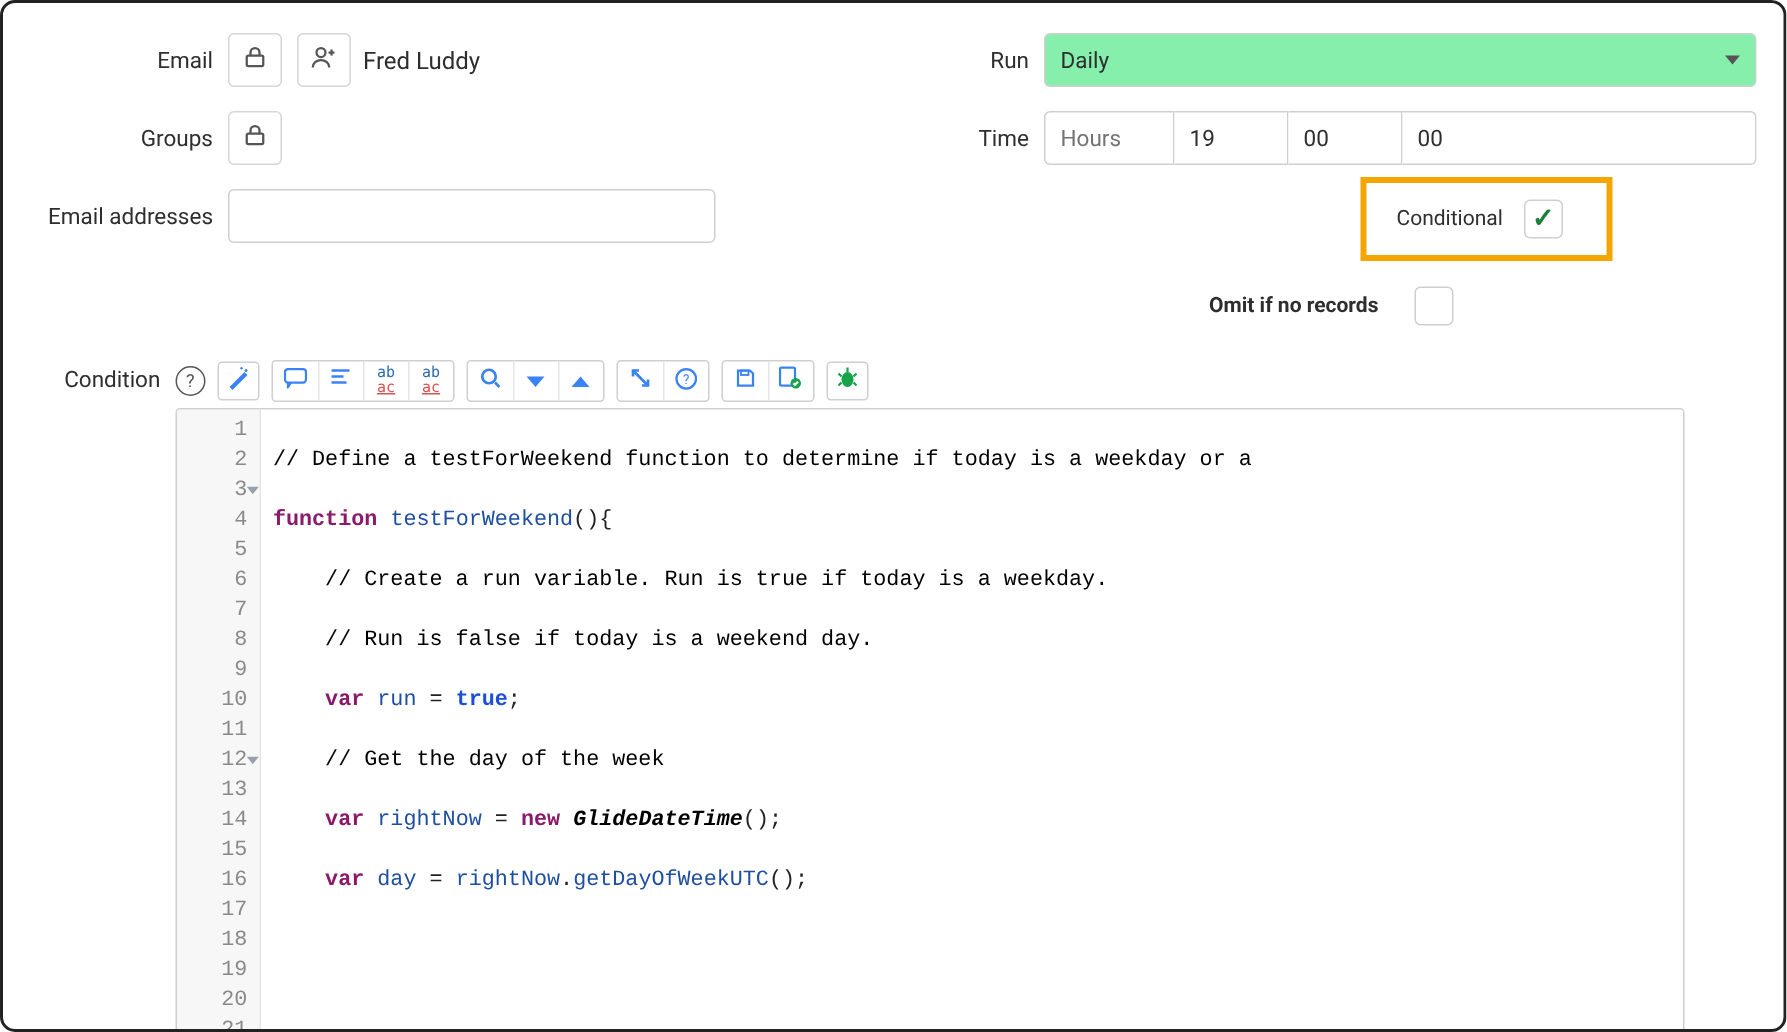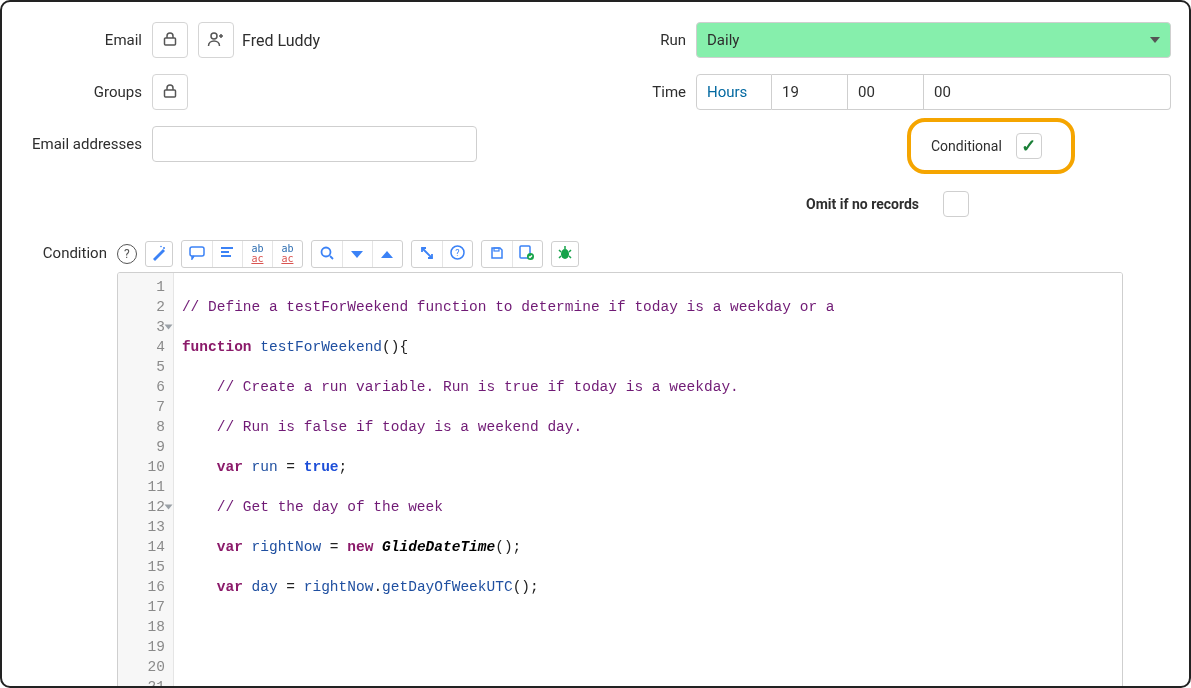--- a/index.html
+++ b/index.html
@@ -94,36 +94,36 @@
     border: 1px solid #cfcfcf;
     display: flex;
     align-items: center;
     padding: 0 10px;
     background: #fff;
     font-size: 15px;
   }
   .time-cell + .time-cell { border-left: none; }
   .time-cell:first-child { border-radius: 4px 0 0 4px; }
   .time-cell:last-child { border-radius: 0 4px 4px 0; }
-  .time-hours { width: 76px; color:#0369a1; }
+  .time-hours { width: 87px; color:#737373; }
   .time-val { width: 76px; }
   .checkbox {
     width: 26px;
     height: 26px;
     border: 1px solid #cfcfcf;
     border-radius: 4px;
     display: flex;
     align-items: center;
     justify-content: center;
     background: #fff;
   }
   .check-mark { color: #1a7f37; font-weight: bold; font-size: 18px; line-height: 1; }
   .highlight-box {
     border: 4px solid #f5a500;
-    border-radius: 18px;
+    border-radius: 0;
     padding: 12px 12px 12px 20px;
     display: flex;
     align-items: center;
     gap: 14px;
     width: 168px;
     height: 56px;
     margin-left: auto;
     margin-top: -2px;
     margin-right: 0;
   }
@@ -218,21 +218,21 @@
     transform: rotate(90deg);
   }
   .code {
     padding: 4px 8px;
     flex: 1;
     white-space: pre;
     overflow-x: auto;
     background:#fff;
   }
   .code .ln { height: 20px; }
-  .cm  { color:#701a75;margin-top:30px; }         
+  .cm  { color:#000000;margin-top:30px; }         
   .kw  { color:#8b1a6a; font-weight:bold; }
   .fn  { color:#1f4fa0; }         
   .id  { color:#1f4fa0; }         
   .obj { color:#000; font-weight:bold; font-style:italic; } 
   .pl  { color:#222; }
   .bool{ color:#1d4ed8; font-weight:bold;}
 </style>
 </head>
 <body>
 

